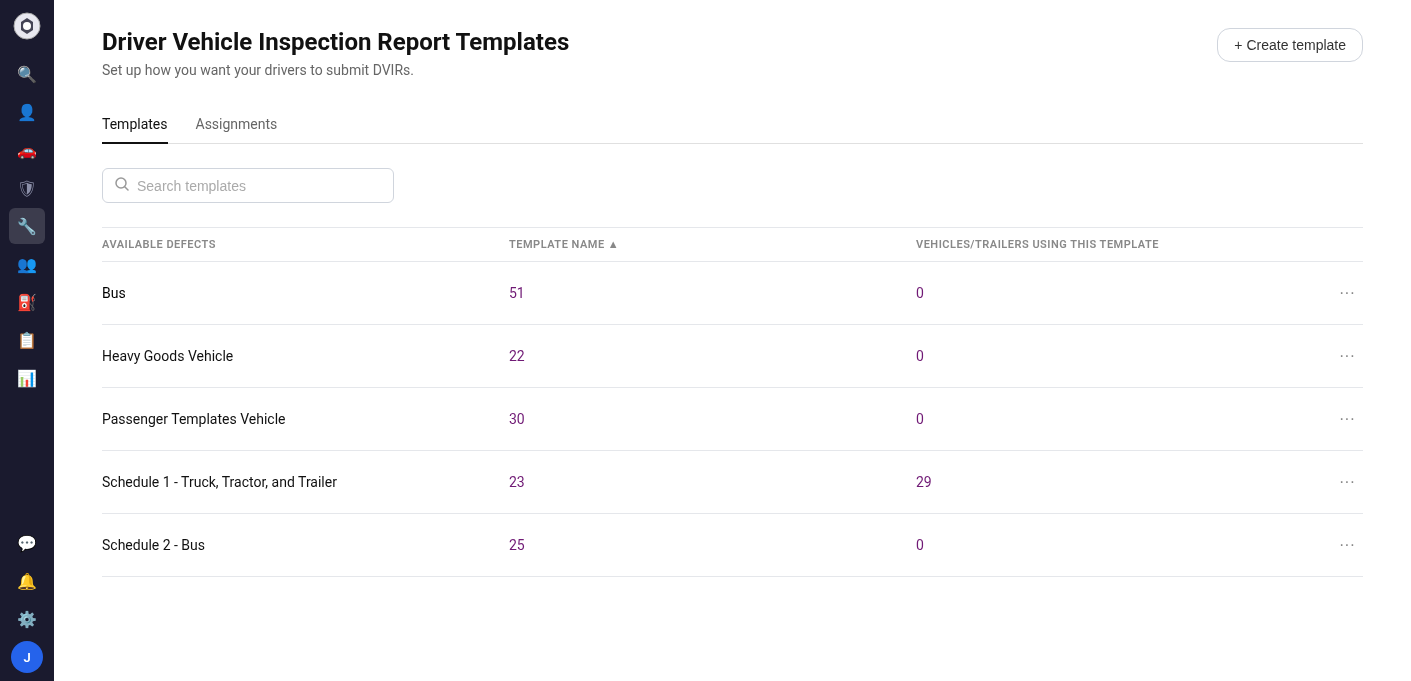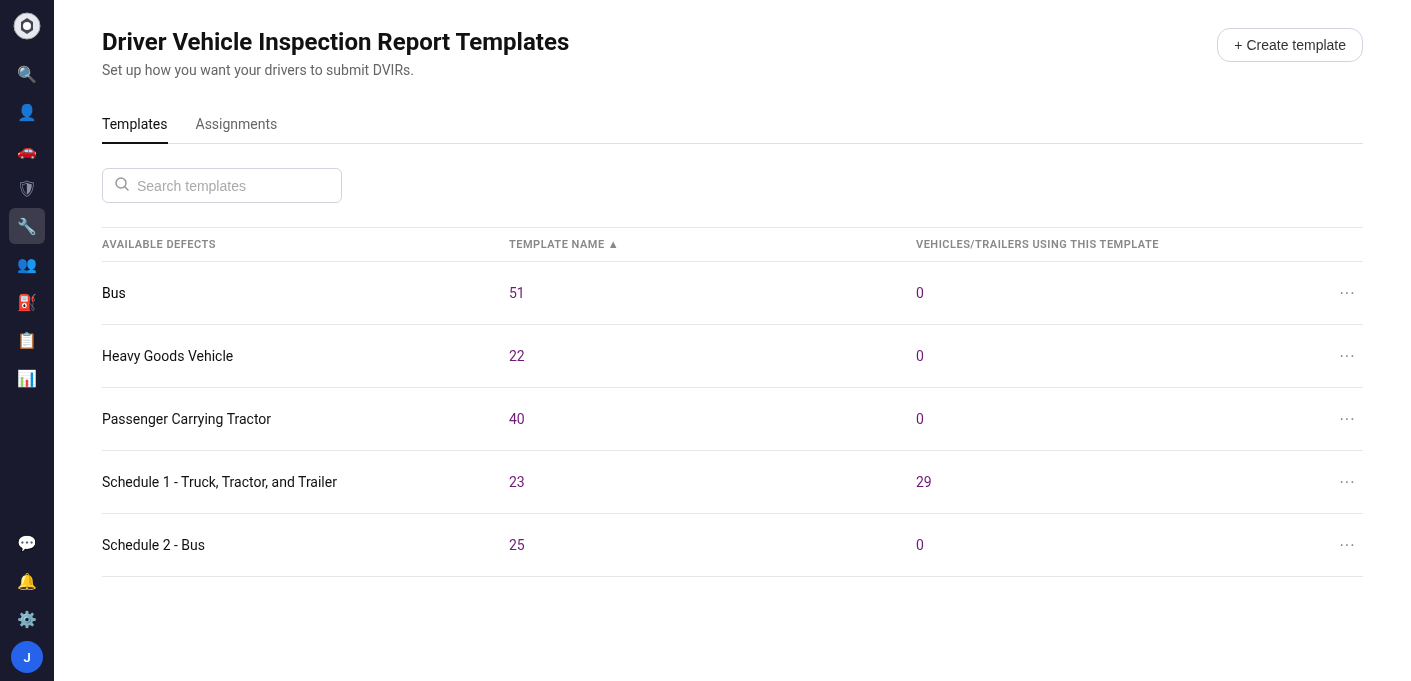--- a/index.html
+++ b/index.html
@@ -120,21 +120,21 @@
     .tab.active {
       color: #111;
       border-bottom: 2px solid #111;
     }
 
     
     .search-bar {
       display: flex;
       align-items: center;
       gap: 8px;
-      width: 240px;
+      width: 292px;
       border: 1px solid #d0d5dd;
       border-radius: 6px;
       padding: 8px 12px;
       margin-bottom: 24px;
       background: #fff;
     }
     .search-bar input {
       border: none;
       outline: none;
       font-size: 14px;
@@ -270,22 +270,22 @@
           </div>
           <div class="table-row">
             <div class="table-cell" style="cursor: pointer; color: rgb(17, 17, 17);">Heavy Goods Vehicle</div>
             <div class="table-cell muted">22</div>
             <div class="table-cell muted">0</div>
             <div style="display: flex; justify-content: flex-end;">
               <button class="more-btn">···</button>
             </div>
           </div>
           <div class="table-row">
-            <div class="table-cell" style="cursor: pointer; color: rgb(17, 17, 17);">Passenger Carrying Tractor</div>
-            <div class="table-cell muted">40</div>
+            <div class="table-cell" style="cursor: pointer; color: rgb(17, 17, 17);">Passenger Templates Vehicle</div>
+            <div class="table-cell muted">30</div>
             <div class="table-cell muted">0</div>
             <div style="display: flex; justify-content: flex-end;">
               <button class="more-btn">···</button>
             </div>
           </div>
           <div class="table-row">
             <div class="table-cell" style="cursor: pointer; color: rgb(17, 17, 17);">Schedule 1 - Truck, Tractor, and Trailer</div>
             <div class="table-cell muted">23</div>
             <div class="table-cell muted">29</div>
             <div style="display: flex; justify-content: flex-end;">

